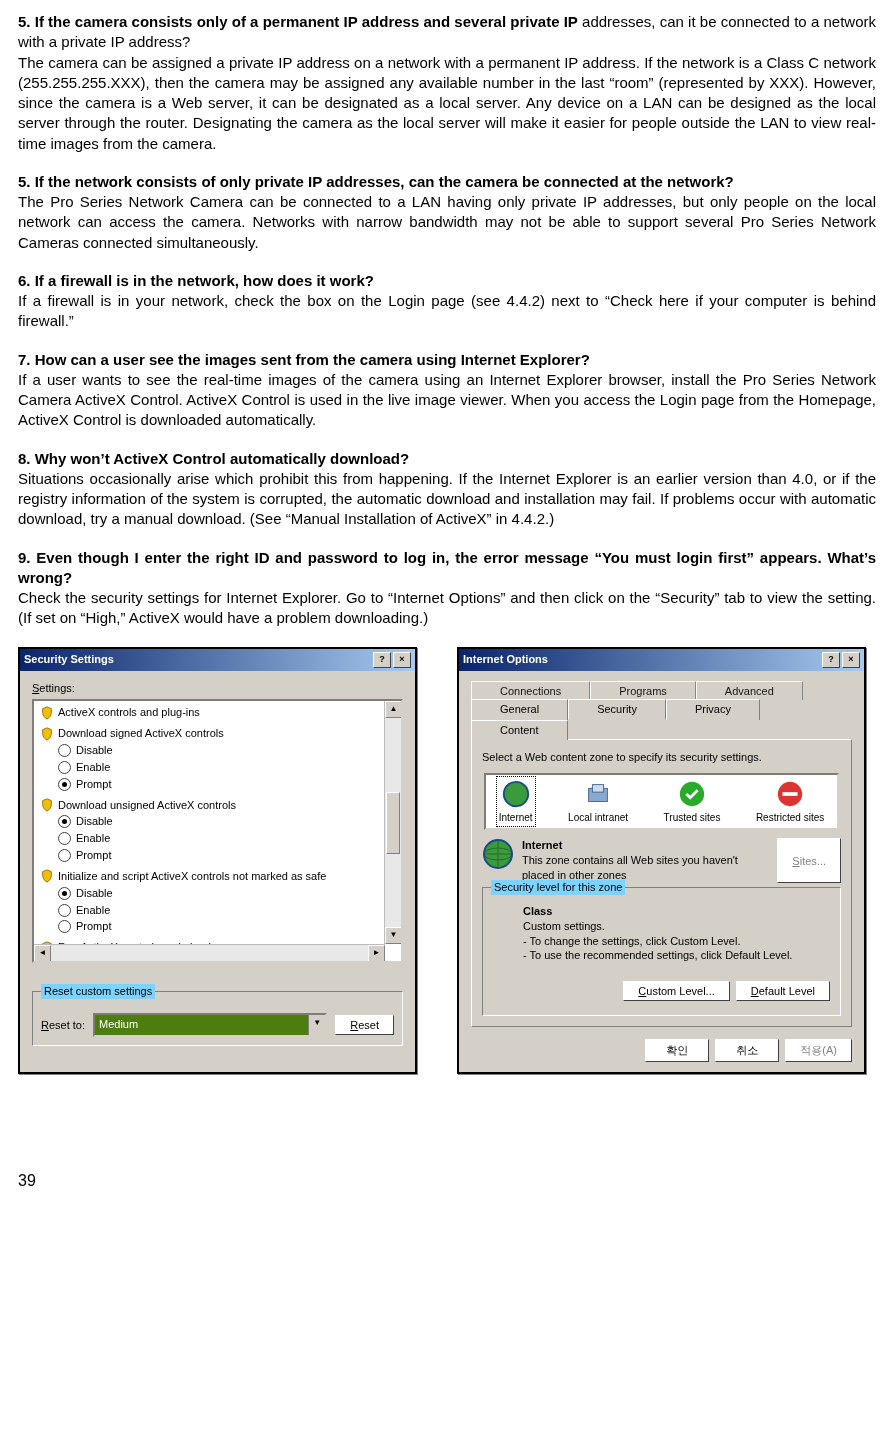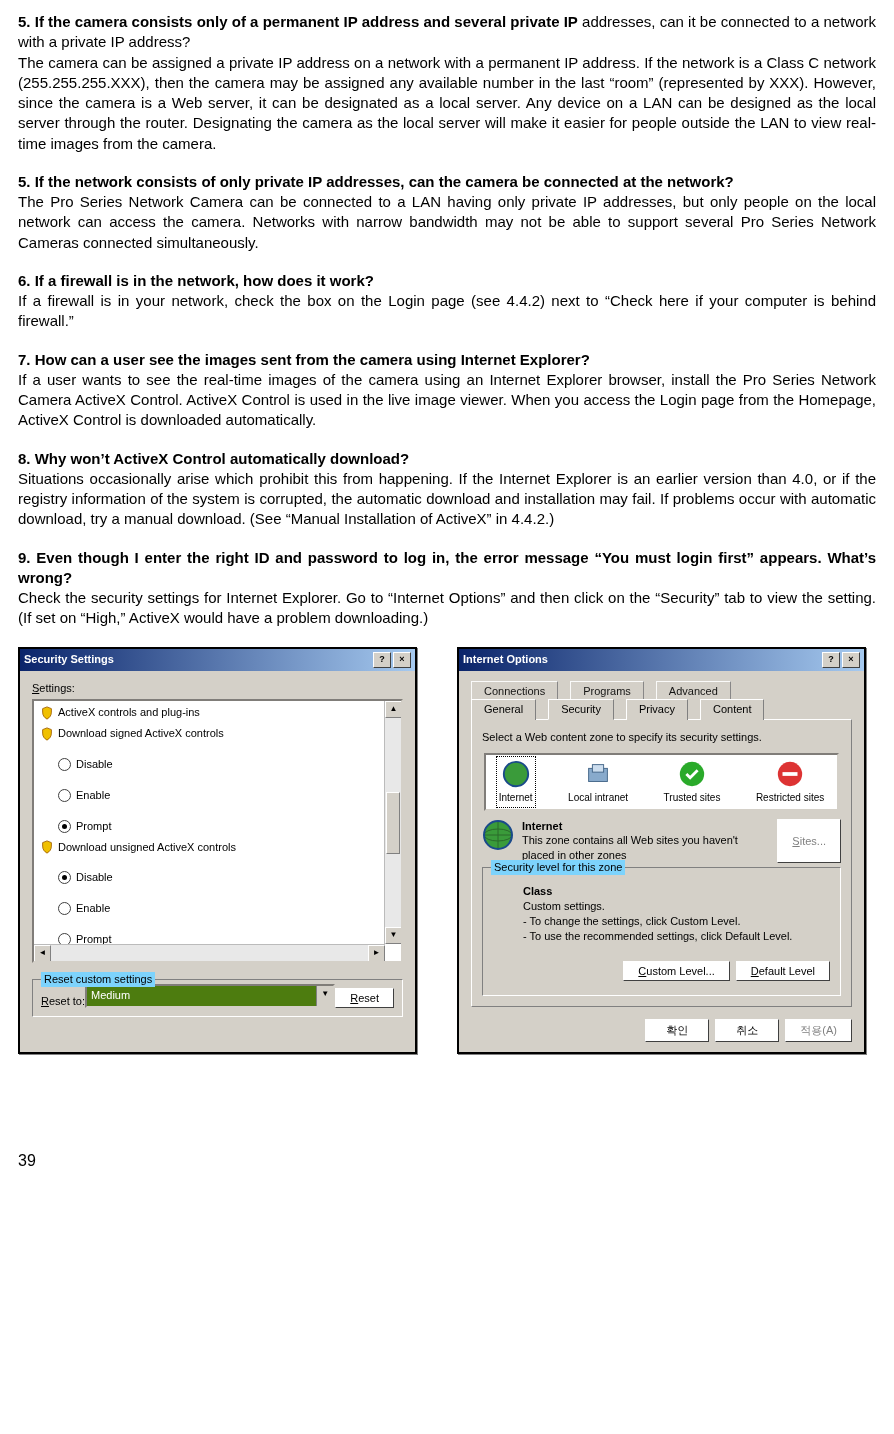--- a/index.html
+++ b/index.html
@@ -12,38 +12,38 @@
 .titlebar .btns{display:flex;gap:2px}
 .tbtn{width:16px;height:14px;background:#d4d0c8;border:1px solid #fff;border-right-color:#404040;border-bottom-color:#404040;font-size:9px;line-height:12px;text-align:center;color:#000;font-weight:bold}
 .dlg-body{padding:10px 12px}
 .label-u{text-decoration:underline}
 .listbox{background:#fff;border:2px inset #d4d0c8;height:260px;overflow:hidden;position:relative;margin-top:4px}
 .listinner{padding:4px 6px}
 .grp{margin-bottom:6px}
 .grp-title{display:flex;align-items:center;gap:4px;font-weight:normal}
 .shield{width:14px;height:14px;display:inline-block}
 .shield svg{width:14px;height:14px}
-.radio-row{display:flex;align-items:center;gap:5px;margin-left:18px;margin-top:16px}
+.radio-row{display:flex;align-items:center;gap:5px;margin-left:18px;margin-top:2px}
 .radio{width:11px;height:11px;border:1px solid #404040;border-radius:50%;background:#fff;display:inline-flex;align-items:center;justify-content:center}
 .radio.sel::after{content:"";width:5px;height:5px;background:#000;border-radius:50%}
 .scrollbar-v{position:absolute;right:0;top:0;bottom:17px;width:16px;background:#e8e8e8;border-left:1px solid #bbb;display:flex;flex-direction:column;justify-content:space-between}
 .scrollbar-h{position:absolute;left:0;right:16px;bottom:0;height:16px;background:#e8e8e8;border-top:1px solid #bbb;display:flex;justify-content:space-between}
 .sbtn{width:15px;height:15px;background:#d4d0c8;border:1px solid #fff;border-right-color:#808080;border-bottom-color:#808080;font-size:8px;text-align:center;line-height:13px}
 .thumb{background:#d4d0c8;border:1px solid #fff;border-right-color:#808080;border-bottom-color:#808080}
-.fieldset{border:1px solid #fff;border-top-color:#808080;border-left-color:#808080;padding:4px 8px 8px;margin-top:16px;position:relative}
+.fieldset{border:1px solid #fff;border-top-color:#808080;border-left-color:#808080;padding:21px 8px 8px;margin-top:28px;position:relative}
 .legend{position:absolute;top:-8px;left:8px;background:#7dd3fc;padding:0 3px}
-.row{display:flex;align-items:flex-end;}
+.row{display:flex;align-items:center;gap:8px}
 .combo{flex:1;display:flex;background:#fff;border:2px inset #d4d0c8;height:20px}
 .combo-val{flex:1;background:#4d7c0f;color:#fff;padding:2px 4px}
 .combo-btn{width:16px;background:#d4d0c8;border-left:1px solid #808080;text-align:center;font-size:8px;line-height:16px}
 .btn{background:#ffffff;border:1px solid #fff;border-right-color:#404040;border-bottom-color:#404040;padding:3px 14px;font-size:11px;font-family:inherit}
 .btn-row{display:flex;justify-content:flex-end;gap:6px;margin-top:12px}
 
 .tabs{display:flex;flex-wrap:wrap;font-size:11px;margin-bottom:-1px}
-.tab{border:1px solid #fff;border-right-color:#808080;border-bottom:none;background:#d4d0c8;padding:2px 12px;margin-right:12px;position:relative}
+.tab{border:1px solid #fff;border-right-color:#808080;border-bottom:none;background:#d4d0c8;padding:2px 28px;margin-right:0;position:relative}
 .tab.back{background:#d4d0c8;opacity:.9}
 .tab.active{border-bottom:1px solid #d4d0c8;z-index:2;font-weight:normal}
 .tabpanel{border:1px solid #fff;border-right-color:#808080;border-bottom-color:#808080;padding:10px;background:#d4d0c8}
 .zones{display:flex;gap:18px;margin:8px 2px 4px;padding:4px;background:#fff;border:2px inset #d4d0c8;justify-content:space-around}
 .zone{display:flex;flex-direction:column;align-items:center;gap:2px;font-size:10px;text-align:center}
 .zone.sel{outline:1px dotted #000;outline-offset:2px}
 .globe{width:30px;height:30px}
 .desc{display:flex;gap:8px;margin-top:8px}
 .desc .globe{width:32px;height:32px;flex-shrink:0}
 .seclvl-box{border:1px solid #808080;border-right-color:#fff;border-bottom-color:#fff;padding:10px 10px 14px;margin-top:4px}

